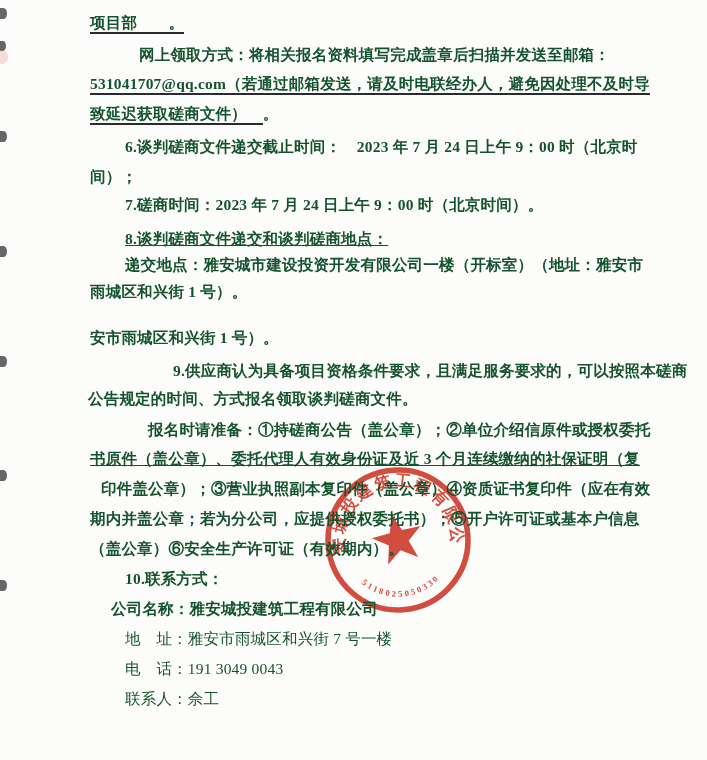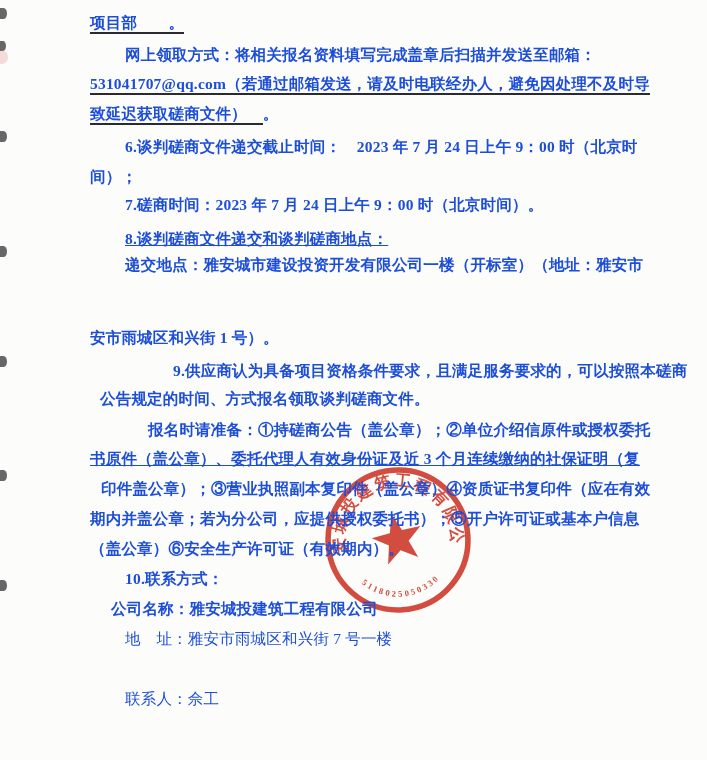--- a/index.html
+++ b/index.html
@@ -4,21 +4,21 @@
 <style>
   html,body{margin:0;padding:0;}
   body{
     width:707px;height:760px;position:relative;overflow:hidden;
     background:#fcfcfa;
     font-family:"Liberation Serif","DejaVu Serif",serif;
   }
   .page{position:absolute;inset:0;}
   .line{
     position:absolute;white-space:pre;
-    font-size:15.5px;line-height:22px;color:#1d4ed8;
+    font-size:15.5px;line-height:22px;color:#14532d;
     letter-spacing:.2px;
   }
   .line.b{font-weight:700;}
   .line span.u{border-bottom:2px solid #2a2a30;padding-bottom:1px;}
   .seal{
     position:absolute;left:322px;top:464px;width:152px;height:152px;
     mix-blend-mode:multiply;opacity:.88;transform:rotate(-4deg);
     pointer-events:none;
   }
   .seal text{
@@ -56,33 +56,35 @@
     </defs>
     <text font-size="16" letter-spacing="2.5">
       <textPath href="#arcTop" startOffset="50%" text-anchor="middle">雅安城投建筑工程有限公司</textPath>
     </text>
     <text font-size="8.5" letter-spacing="2.4">
       <textPath href="#arcBottom" startOffset="50%" text-anchor="middle">5118025050330</textPath>
     </text>
   </svg>
 
 <div class="line b" style="left: 90px; top: 12px;"><span class="u">项目部　　。</span></div>
-    <div class="line b" style="left: 125px; top: 44px;"><span>网上领取方式：将相关报名资料填写完成盖章后扫描并发送至邮箱：</span></div>
+    <div class="line b" style="left: 139px; top: 44px;"><span>网上领取方式：将相关报名资料填写完成盖章后扫描并发送至邮箱：</span></div>
     <div class="line b" style="left: 90px; top: 73px;"><span class="u">531041707@qq.com（若通过邮箱发送，请及时电联经办人，避免因处理不及时导</span></div>
     <div class="line b" style="left: 90px; top: 103px;"><span class="u">致延迟获取磋商文件）　</span><span>。</span></div>
     <div class="line b" style="left: 125px; top: 136px;"><span>6.谈判磋商文件递交截止时间：　2023 年 7 月 24 日上午 9：00 时（北京时</span></div>
     <div class="line b" style="left: 90px; top: 166px;"><span>间）；</span></div>
     <div class="line b" style="left: 125px; top: 194px;"><span>7.磋商时间：2023 年 7 月 24 日上午 9：00 时（北京时间）。</span></div>
     <div class="line b" style="left: 125px; top: 228px; text-decoration: underline;"><span>8.谈判磋商文件递交和谈判磋商地点：</span></div>
     <div class="line b" style="left: 125px; top: 254px;"><span>递交地点：雅安城市建设投资开发有限公司一楼（开标室）（地址：雅安市</span></div>
+    <div class="line b" style="left: 90px; top: 281px;"><span>雨城区和兴街 1 号）。</span></div>
     <div class="line b" style="left: 90px; top: 327px;"><span>安市雨城区和兴街 1 号）。</span></div>
     <div class="line b" style="left: 125px; top: 360px; margin-left: 48px;"><span>9.供应商认为具备项目资格条件要求，且满足服务要求的，可以按照本磋商</span></div>
-    <div class="line b" style="left: 100px; top: 388px;"><span>公告规定的时间、方式报名领取谈判磋商文件。</span></div>
+    <div class="line b" style="left: 88px; top: 388px;"><span>公告规定的时间、方式报名领取谈判磋商文件。</span></div>
     <div class="line b" style="left: 148px; top: 419px;"><span>报名时请准备：①持磋商公告（盖公章）；②单位介绍信原件或授权委托</span></div>
     <div class="line b" style="left: 90px; top: 448px; text-decoration: underline;"><span>书原件（盖公章）、委托代理人有效身份证及近 3 个月连续缴纳的社保证明（复</span></div>
     <div class="line b" style="left: 90px; top: 478px; padding-left: 11px;"><span>印件盖公章）；③营业执照副本复印件（盖公章）④资质证书复印件（应在有效</span></div>
     <div class="line b" style="left: 90px; top: 508px;"><span>期内并盖公章；若为分公司，应提供授权委托书）；⑤开户许可证或基本户信息</span></div>
     <div class="line b" style="left: 90px; top: 538px;"><span>（盖公章）⑥安全生产许可证（有效期内）。</span></div>
     <div class="line b" style="left: 125px; top: 568px;"><span>10.联系方式：</span></div>
     <div class="line b" style="left: 111px; top: 598px;"><span>公司名称：雅安城投建筑工程有限公司</span></div>
     <div class="line" style="left: 125px; top: 628px;"><span>地　址：雅安市雨城区和兴街 7 号一楼</span></div>
+    <div class="line" style="left: 125px; top: 658px;"><span>电　话：191 3049 0043</span></div>
     <div class="line" style="left: 125px; top: 688px;"><span>联系人：佘工</span></div>
   </div>
 
 </body></html>

